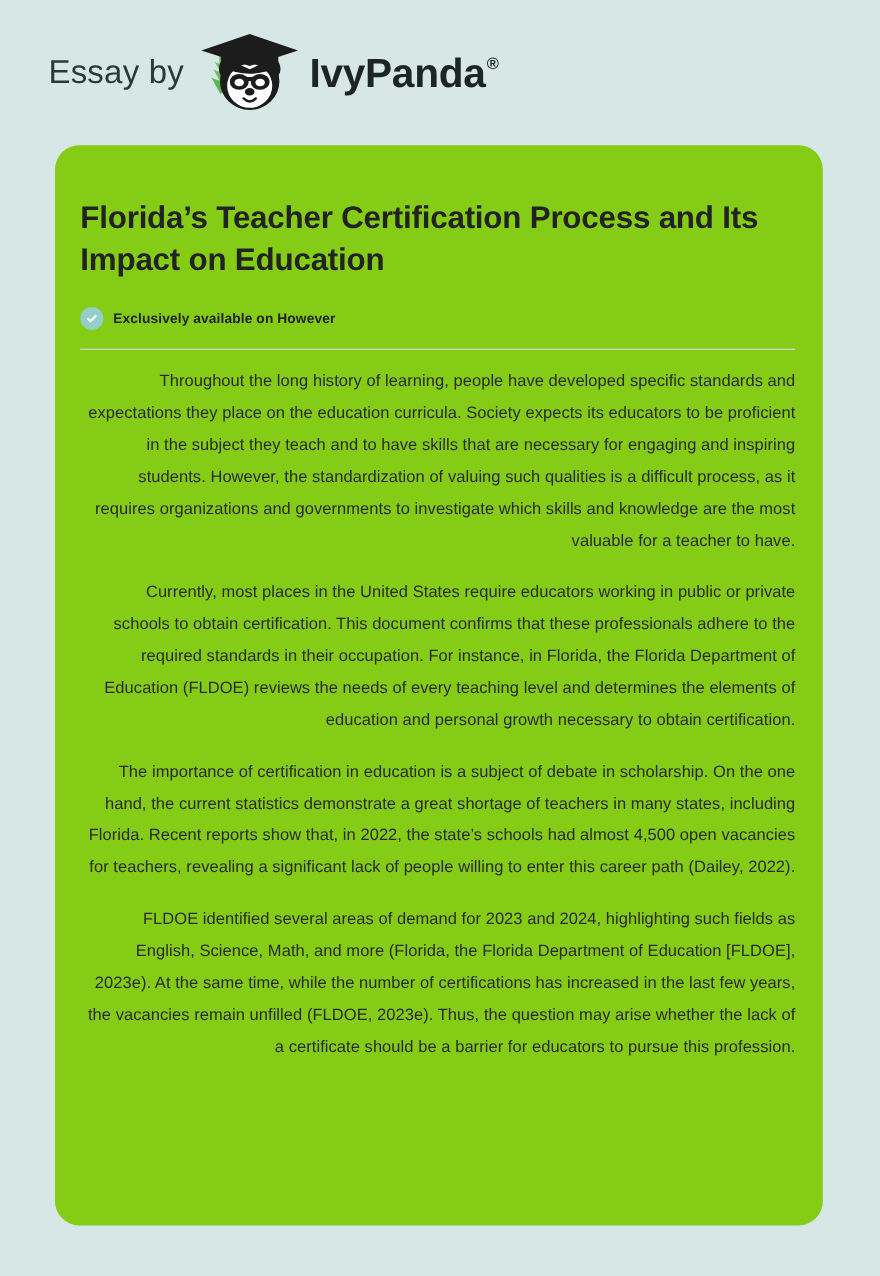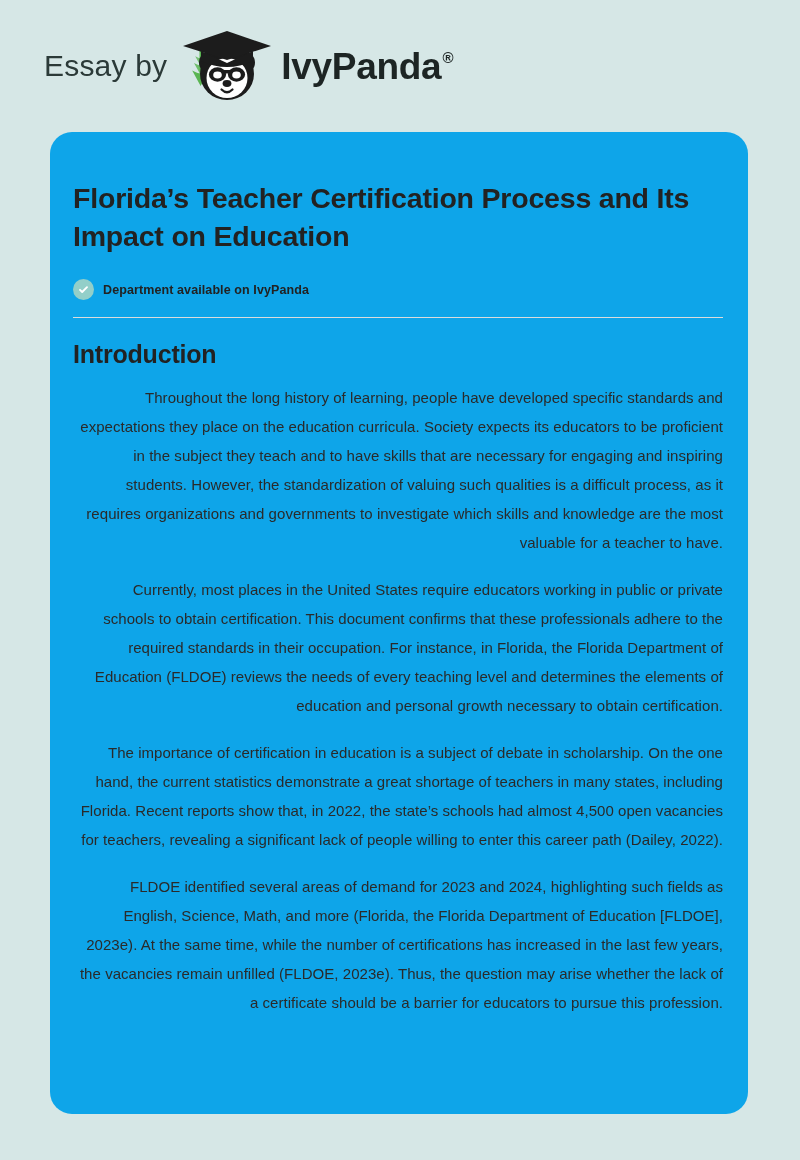--- a/index.html
+++ b/index.html
@@ -61,21 +61,21 @@
     left: 1px;
   }
 
   
   #document-card {
     position: absolute;
     left: 50px;
     top: 132px;
     width: 698px;
     height: 982px;
-    background: #0ea5e9;
+    background: #84cc16;
     border-radius: 22px;
     box-sizing: border-box;
     padding: 28px 25px 0 23px;
     overflow: hidden;
   }
 
   #doc-title {
     margin: 19px 0 0 0;
     font-size: 28.5px;
     line-height: 38px;
@@ -190,26 +190,25 @@
 <main id="document-card">
 
   <h1 id="doc-title">Florida’s Teacher Certification Process and Its Impact on Education</h1>
 
   <div id="exclusive-badge">
     <span id="exclusive-badge-check-icon">
       <svg width="13" height="13" viewBox="0 0 13 13" xmlns="http://www.w3.org/2000/svg">
         <path d="M3 6.8 L5.2 9 L10 4.2" stroke="#ffffff" stroke-width="1.9" fill="none" stroke-linecap="round" stroke-linejoin="round"></path>
       </svg>
     </span>
-    <span id="exclusive-badge-label">Department available on IvyPanda</span>
+    <span id="exclusive-badge-label">Exclusively available on However</span>
   </div>
 
   <div id="header-divider"></div>
 
-  <h2 id="section-heading-introduction">Introduction</h2>
 
   <div id="body-content">
     <p class="body-paragraph">Throughout the long history of learning, people have developed specific standards and expectations they place on the education curricula. Society expects its educators to be proficient in the subject they teach and to have skills that are necessary for engaging and inspiring students. However, the standardization of valuing such qualities is a difficult process, as it requires organizations and governments to investigate which skills and knowledge are the most valuable for a teacher to have.</p>
     <p class="body-paragraph">Currently, most places in the United States require educators working in public or private schools to obtain certification. This document confirms that these professionals adhere to the required standards in their occupation. For instance, in Florida, the Florida Department of Education (FLDOE) reviews the needs of every teaching level and determines the elements of education and personal growth necessary to obtain certification.</p>
     <p class="body-paragraph">The importance of certification in education is a subject of debate in scholarship. On the one hand, the current statistics demonstrate a great shortage of teachers in many states, including Florida. Recent reports show that, in 2022, the state’s schools had almost 4,500 open vacancies for teachers, revealing a significant lack of people willing to enter this career path (Dailey, 2022).</p>
     <p class="body-paragraph">FLDOE identified several areas of demand for 2023 and 2024, highlighting such fields as English, Science, Math, and more (Florida, the Florida Department of Education [FLDOE], 2023e). At the same time, while the number of certifications has increased in the last few years, the vacancies remain unfilled (FLDOE, 2023e). Thus, the question may arise whether the lack of a certificate should be a barrier for educators to pursue this profession.</p>
   </div>
 
 </main>
 

